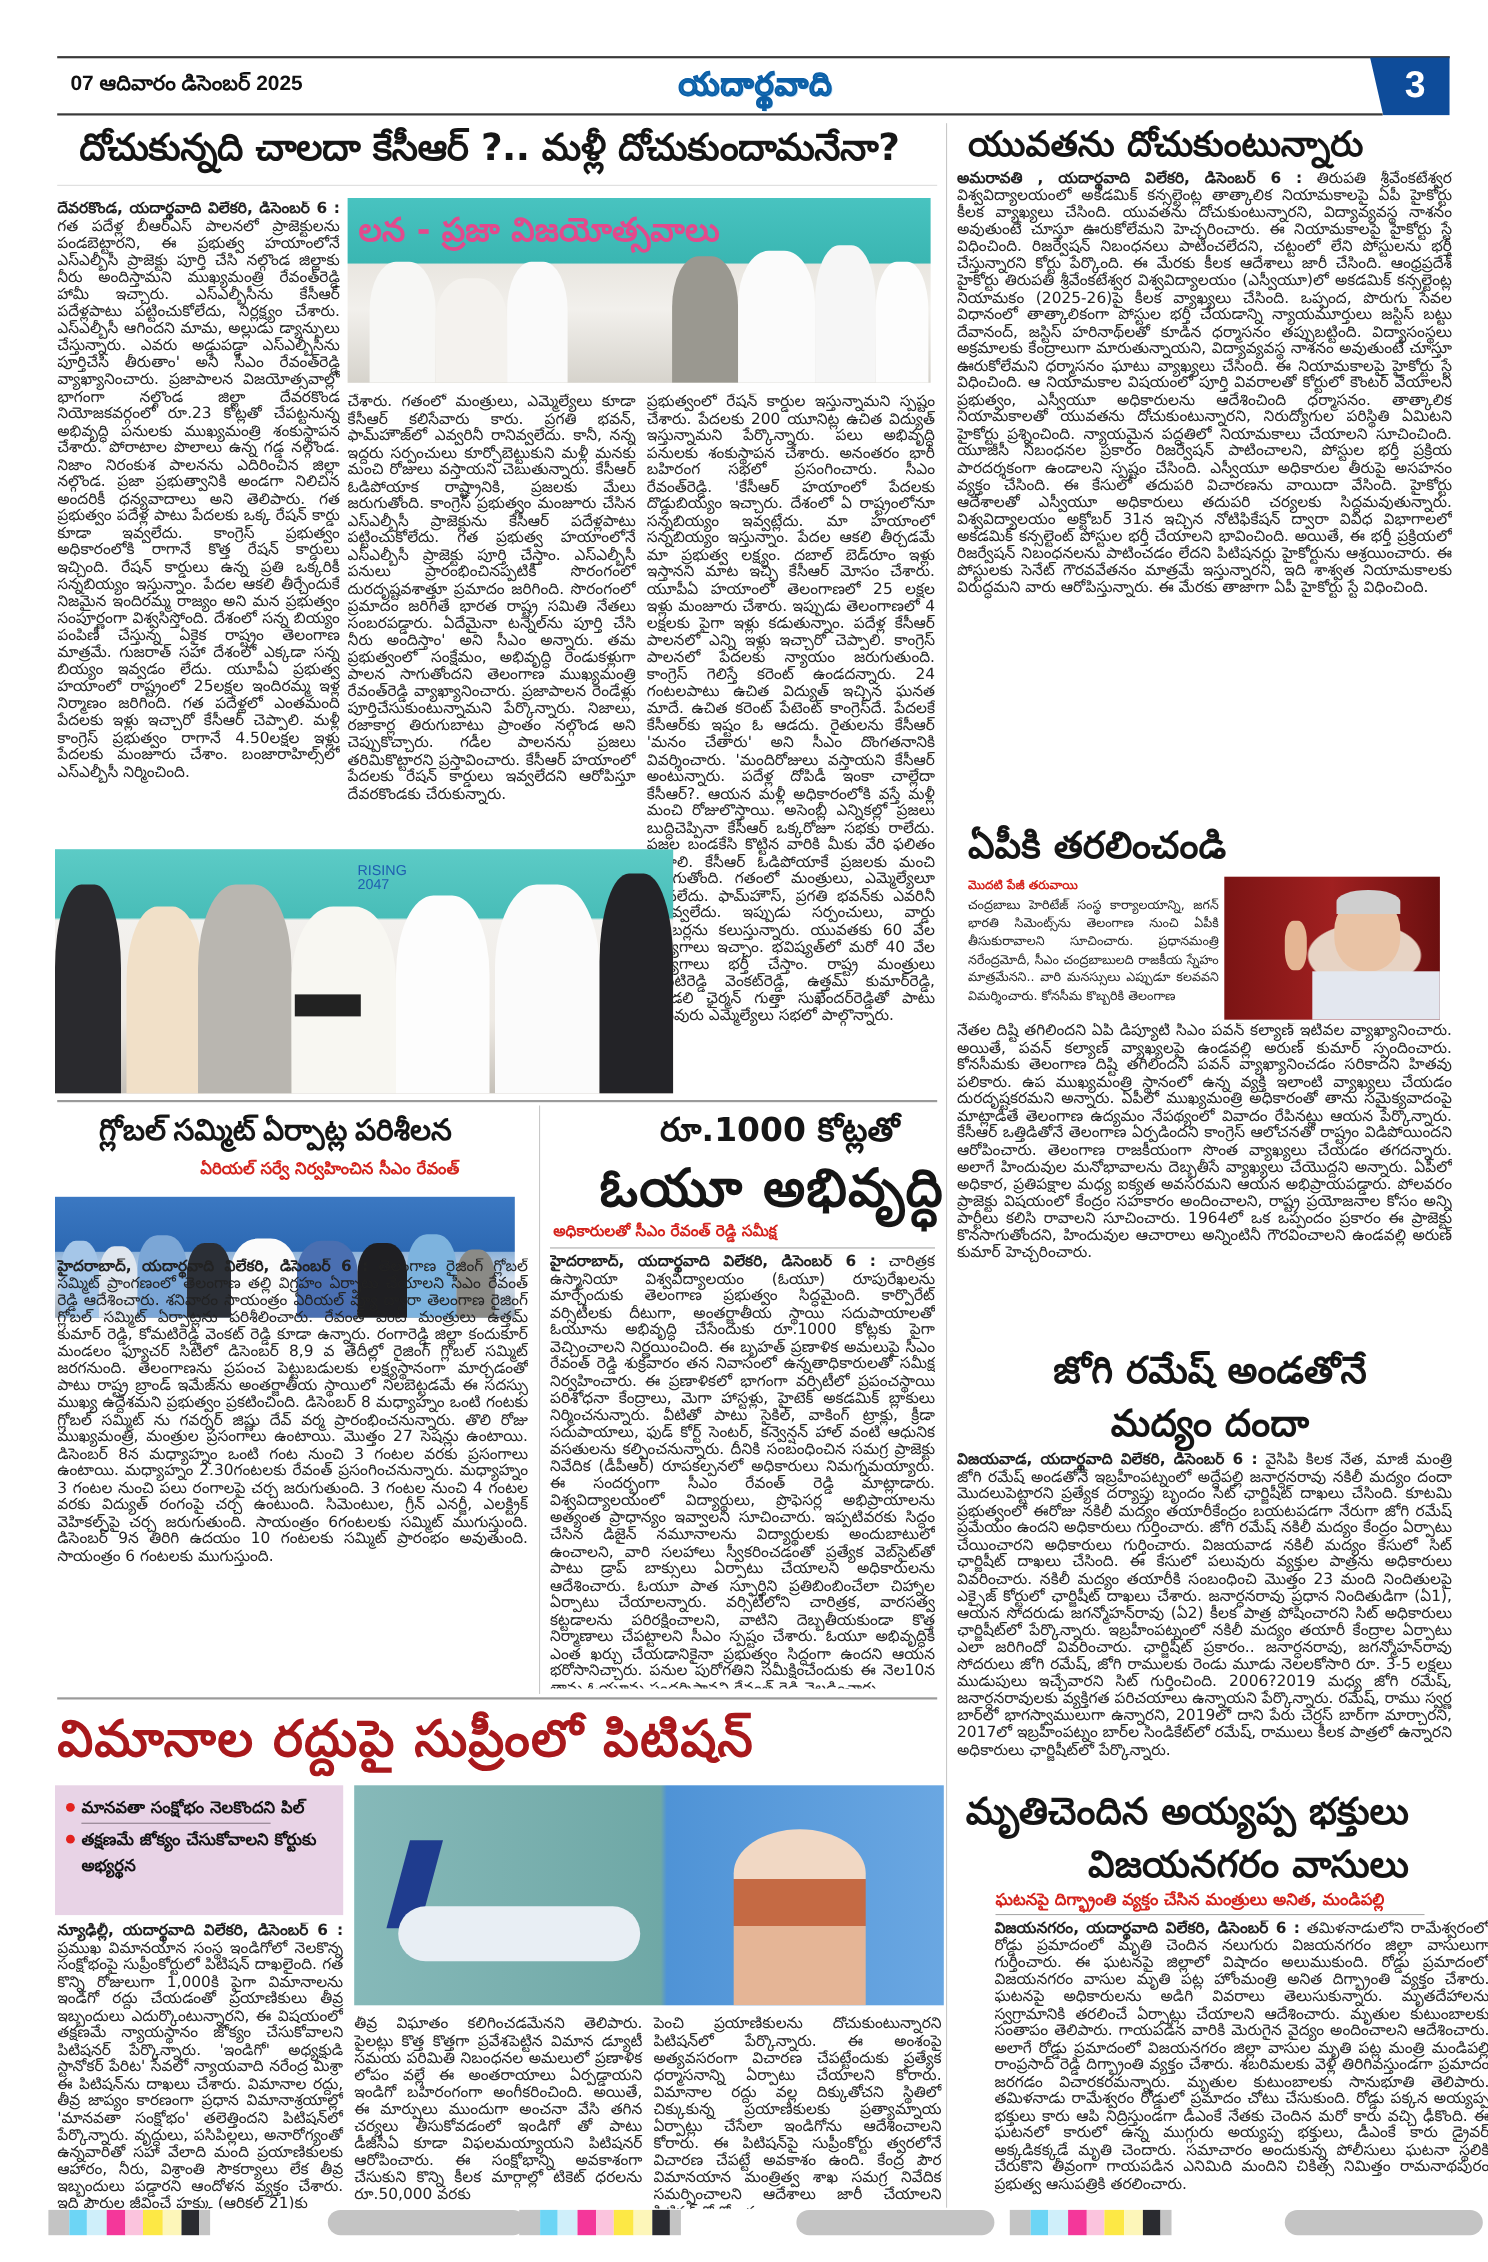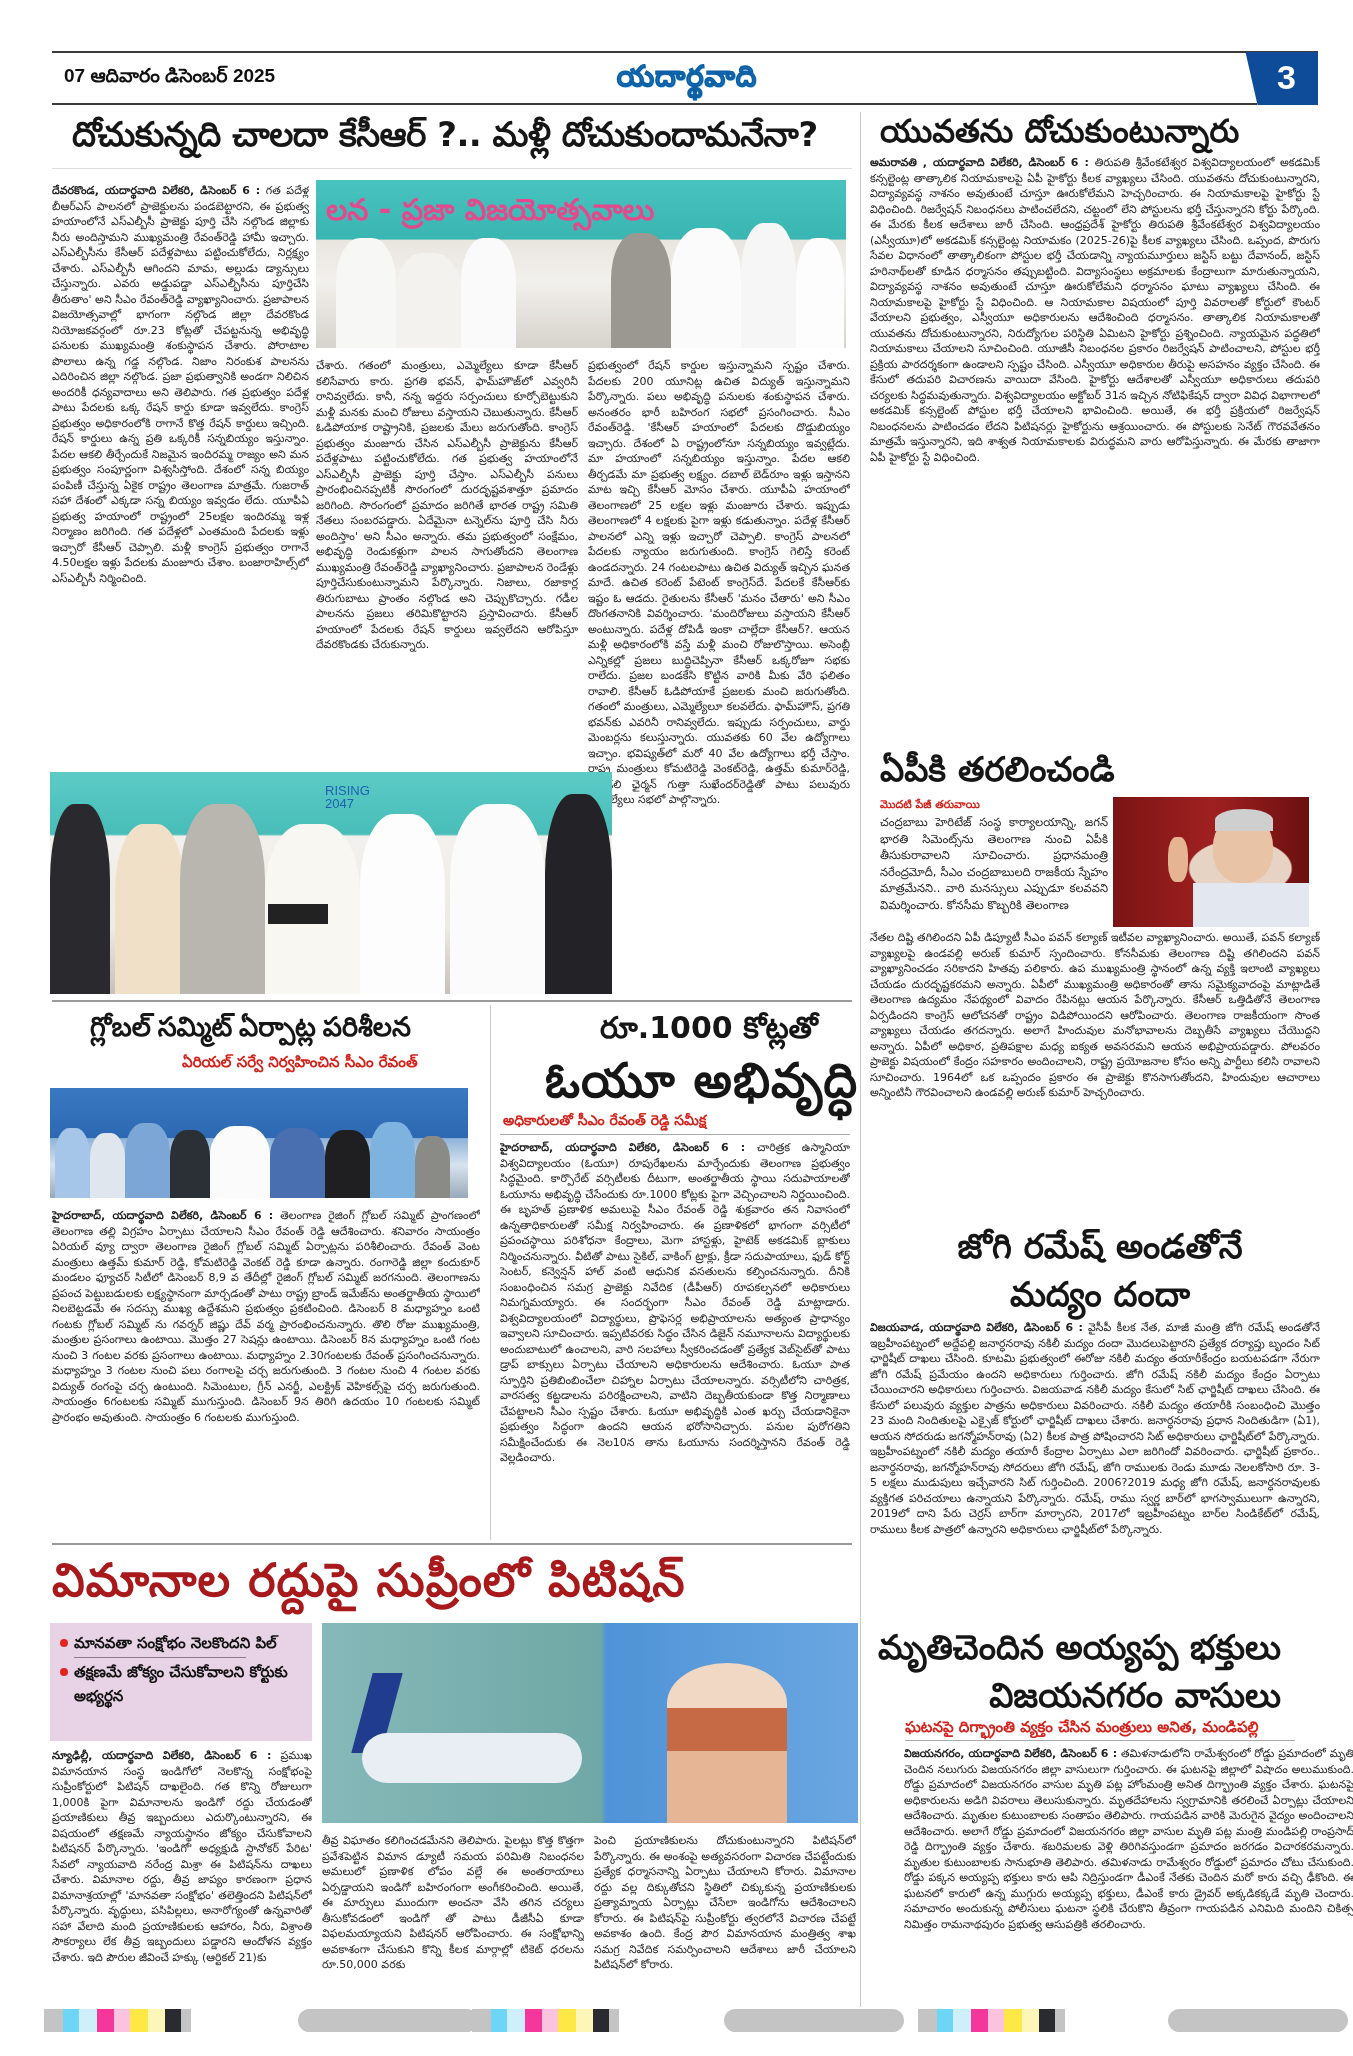--- a/index.html
+++ b/index.html
@@ -29,21 +29,21 @@
   .sub-global { left: 182px; top: 1053px; font-size: 15px; }
   .hl-oyu1 { left: 600px; top: 1010px; font-size: 30px; }
   .hl-oyu2 { left: 545px; top: 1052px; font-size: 48px; letter-spacing: 1px; }
   .sub-oyu { left: 503px; top: 1112px; font-size: 14px; }
   .hl-jogi { left: 925px; top: 1222px; font-size: 34px; line-height: 48px; text-align: center; width: 350px; white-space: normal; }
   .hl-flights { left: 52px; top: 1553px; font-size: 46px; color: #a8191c; letter-spacing: 1px; font-weight: 900; }
   .hl-ayyappa { left: 878px; top: 1623px; font-size: 34px; line-height: 48px; }
   .sub-ayyappa { left: 905px; top: 1718px; font-size: 15px; }
 
   
-  .txt { font-family: "DejaVu Sans", sans-serif; font-size: 11px; line-height: 15.5px; color: #222; text-align: justify; overflow: hidden; }
+  .txt { font-family: "DejaVu Sans", sans-serif; font-size: 14px; line-height: 15.5px; color: #222; text-align: justify; overflow: hidden; }
   .dateline { font-weight: bold; }
 
   
   .photo { overflow: hidden; }
   .photo-event1 { left: 316px; top: 180px; width: 530px; height: 168px;
     background: linear-gradient(180deg, #48c3c0 0%, #3ab6b2 35%, #e9e6e0 36%, #f2f0ec 60%, #d6d3cc 100%); }
   .photo-event2 { left: 50px; top: 772px; width: 562px; height: 222px;
     background: linear-gradient(180deg, #5ccbc6 0%, #48bdb8 28%, #f3f1ee 29%, #eeeae4 70%, #c5c0b8 100%); }
   .photo-aerial { left: 50px; top: 1088px; width: 418px; height: 110px;
     background: linear-gradient(180deg, #3b78c2 0%, #2d69b3 45%, #8fb3d9 46%, #d8e3ef 70%, #9aa9b9 100%); }
@@ -133,21 +133,21 @@
     <div class="figure" style="left:5px; width:35px; height:70px; background:#a5c6e8;"></div>
     <div class="figure" style="left:40px; width:35px; height:65px; background:#dfe6ee;"></div>
     <div class="figure" style="left:75px; width:45px; height:75px; background:#7ba6d6;"></div>
     <div class="figure" style="left:120px; width:40px; height:68px; background:#2b2f36;"></div>
     <div class="figure" style="left:160px; width:60px; height:72px; background:#fbfbfb;"></div>
     <div class="figure" style="left:220px; width:55px; height:70px; background:#4a6fb1;"></div>
     <div class="figure" style="left:275px; width:45px; height:68px; background:#1f1f22;"></div>
     <div class="figure" style="left:320px; width:45px; height:76px; background:#7db3de;"></div>
     <div class="figure" style="left:365px; width:35px; height:62px; background:#8a8a86;"></div>
   </div>
-  <div class="abs txt" style="left:52px; top:1208px; width:428px; height:327px;">
+  <div class="abs txt" style="left:52px; top:1144px; width:428px; height:327px;">
     <span class="dateline">హైదరాబాద్, యదార్థవాది విలేకరి, డిసెంబర్ 6 :</span>
     <span>తెలంగాణ రైజింగ్ గ్లోబల్ సమ్మిట్ ప్రాంగణంలో తెలంగాణ తల్లి విగ్రహం ఏర్పాటు చేయాలని సీఎం రేవంత్ రెడ్డి ఆదేశించారు. శనివారం సాయంత్రం ఏరియల్ వ్యూ ద్వారా తెలంగాణ రైజింగ్ గ్లోబల్ సమ్మిట్ ఏర్పాట్లను పరిశీలించారు. రేవంత్ వెంట మంత్రులు ఉత్తమ్ కుమార్ రెడ్డి, కోమటిరెడ్డి వెంకట్ రెడ్డి కూడా ఉన్నారు. రంగారెడ్డి జిల్లా కందుకూర్ మండలం ఫ్యూచర్ సిటీలో డిసెంబర్ 8,9 వ తేదీల్లో రైజింగ్ గ్లోబల్ సమ్మిట్ జరగనుంది. తెలంగాణను ప్రపంచ పెట్టుబడులకు లక్ష్యస్థానంగా మార్చడంతో పాటు రాష్ట్ర బ్రాండ్ ఇమేజ్‌ను అంతర్జాతీయ స్థాయిలో నిలబెట్టడమే ఈ సదస్సు ముఖ్య ఉద్దేశమని ప్రభుత్వం ప్రకటించింది. డిసెంబర్ 8 మధ్యాహ్నం ఒంటి గంటకు గ్లోబల్ సమ్మిట్ ను గవర్నర్ జిష్ణు దేవ్ వర్మ ప్రారంభించనున్నారు. తొలి రోజు ముఖ్యమంత్రి, మంత్రుల ప్రసంగాలు ఉంటాయి. మొత్తం 27 సెషన్లు ఉంటాయి. డిసెంబర్ 8న మధ్యాహ్నం ఒంటి గంట నుంచి 3 గంటల వరకు ప్రసంగాలు ఉంటాయి. మధ్యాహ్నం 2.30గంటలకు రేవంత్ ప్రసంగించనున్నారు. మధ్యాహ్నం 3 గంటల నుంచి పలు రంగాలపై చర్చ జరుగుతుంది. 3 గంటల నుంచి 4 గంటల వరకు విద్యుత్ రంగంపై చర్చ ఉంటుంది. సిమెంటుల, గ్రీన్ ఎనర్జీ, ఎలక్ట్రిక్ వెహికల్స్‌పై చర్చ జరుగుతుంది. సాయంత్రం 6గంటలకు సమ్మిట్ ముగుస్తుంది. డిసెంబర్ 9న తిరిగి ఉదయం 10 గంటలకు సమ్మిట్ ప్రారంభం అవుతుంది. సాయంత్రం 6 గంటలకు ముగుస్తుంది.</span>
   </div>
 </article>
 
 <article>
   <h2 class="abs hl hl-oyu1">రూ.1000 కోట్లతో</h2>
   <h2 class="abs hl hl-oyu2">ఓయూ అభివృద్ధి</h2>
   <div class="abs sub-red sub-oyu">అధికారులతో సీఎం రేవంత్ రెడ్డి సమీక్ష</div>
   <div class="abs h-rule" style="left:500px; top:1134px; width:350px; height:1px; background:#aaa;"></div>

